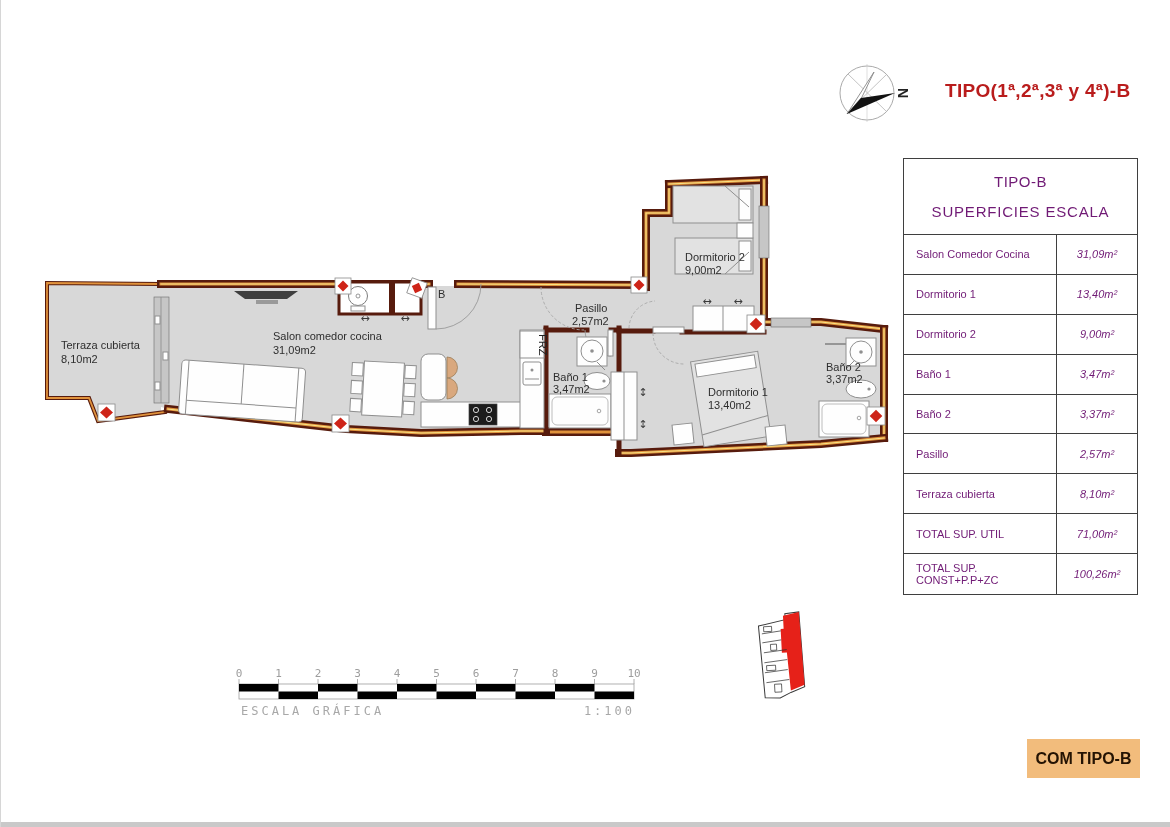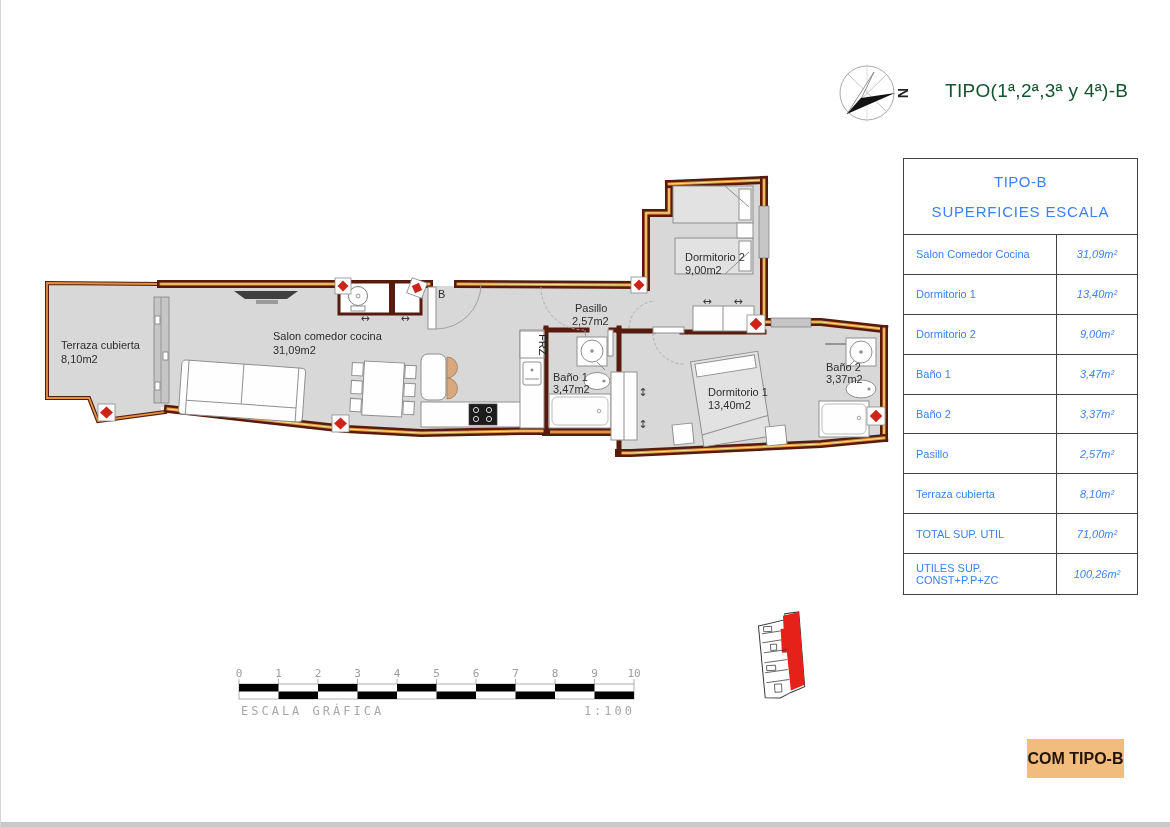--- a/index.html
+++ b/index.html
@@ -5,40 +5,40 @@
   html,body{margin:0;padding:0;background:#fff;}
   .page{
     position:relative;width:1170px;height:827px;background:#ffffff;overflow:hidden;
     font-family:"Liberation Sans",sans-serif;border-left:1px solid #d6d6d6;
   }
   .bottom-edge{position:absolute;left:0;top:822px;width:1170px;height:5px;background:#c9c9c9;}
   .plan-svg{position:absolute;left:0;top:0;}
 
   .sheet-title{
     position:absolute;left:944px;top:80px;width:200px;
-    font-size:19px;font-weight:normal;color:#14532d;letter-spacing:0.3px;white-space:nowrap;
+    font-size:19px;font-weight:bold;color:#b91c1c;letter-spacing:0.3px;white-space:nowrap;
   }
 
   
   .areas-table{
     position:absolute;left:902px;top:158px;width:235px;height:437px;
-    border:1.4px solid #3f3f3f;box-sizing:border-box;background:#fff;color:#3b82f6;
+    border:1.4px solid #3f3f3f;box-sizing:border-box;background:#fff;color:#701a75;
   }
   .tbl-header{height:76px;border-bottom:1px solid #3f3f3f;box-sizing:border-box;
     display:flex;flex-direction:column;align-items:center;justify-content:center;gap:13px;}
   .tbl-title1{font-size:15px;letter-spacing:0.5px;}
   .tbl-title2{font-size:15px;letter-spacing:0.8px;}
   .trow{height:39.9px;display:flex;border-bottom:1px solid #3f3f3f;box-sizing:border-box;}
   .trow:last-child{border-bottom:none;}
   .tlabel{flex:1;display:flex;align-items:center;padding-left:12px;font-size:11px;}
   .tvalue{width:80px;border-left:1px solid #3f3f3f;display:flex;align-items:center;justify-content:center;font-size:11px;font-style:italic;}
 
   
   .footer-box{
-    position:absolute;left:1026px;top:739px;width:97px;height:39px;background:#f2bc7c;
+    position:absolute;left:1026px;top:739px;width:113px;height:39px;background:#f2bc7c;
     display:flex;align-items:center;justify-content:center;overflow:hidden;
   }
   .footer-box span{font-size:16px;font-weight:bold;color:#241303;white-space:nowrap;}
 
   
   .floor{fill:#d8d8d8;}
   .wall{stroke:#571b0d;stroke-width:8;fill:none;stroke-linejoin:miter;stroke-linecap:square;}
   .wall.thin{stroke-width:4;}
   .wall.int{stroke-width:5;}
   .core{stroke:#e0923c;stroke-width:3;fill:none;stroke-linecap:square;}
@@ -436,21 +436,21 @@
     </div>
     <div class="trow">
       <div class="tlabel">Terraza cubierta</div>
       <div class="tvalue">8,10m²</div>
     </div>
     <div class="trow">
       <div class="tlabel">TOTAL SUP. UTIL</div>
       <div class="tvalue">71,00m²</div>
     </div>
     <div class="trow">
-      <div class="tlabel">UTILES SUP. CONST+P.P+ZC</div>
+      <div class="tlabel">TOTAL SUP. CONST+P.P+ZC</div>
       <div class="tvalue">100,26m²</div>
     </div>
   </div>
 
   <div class="footer-box">
     <span>COM TIPO-B</span>
   </div>
 
   <div class="bottom-edge"></div>
 </div>

